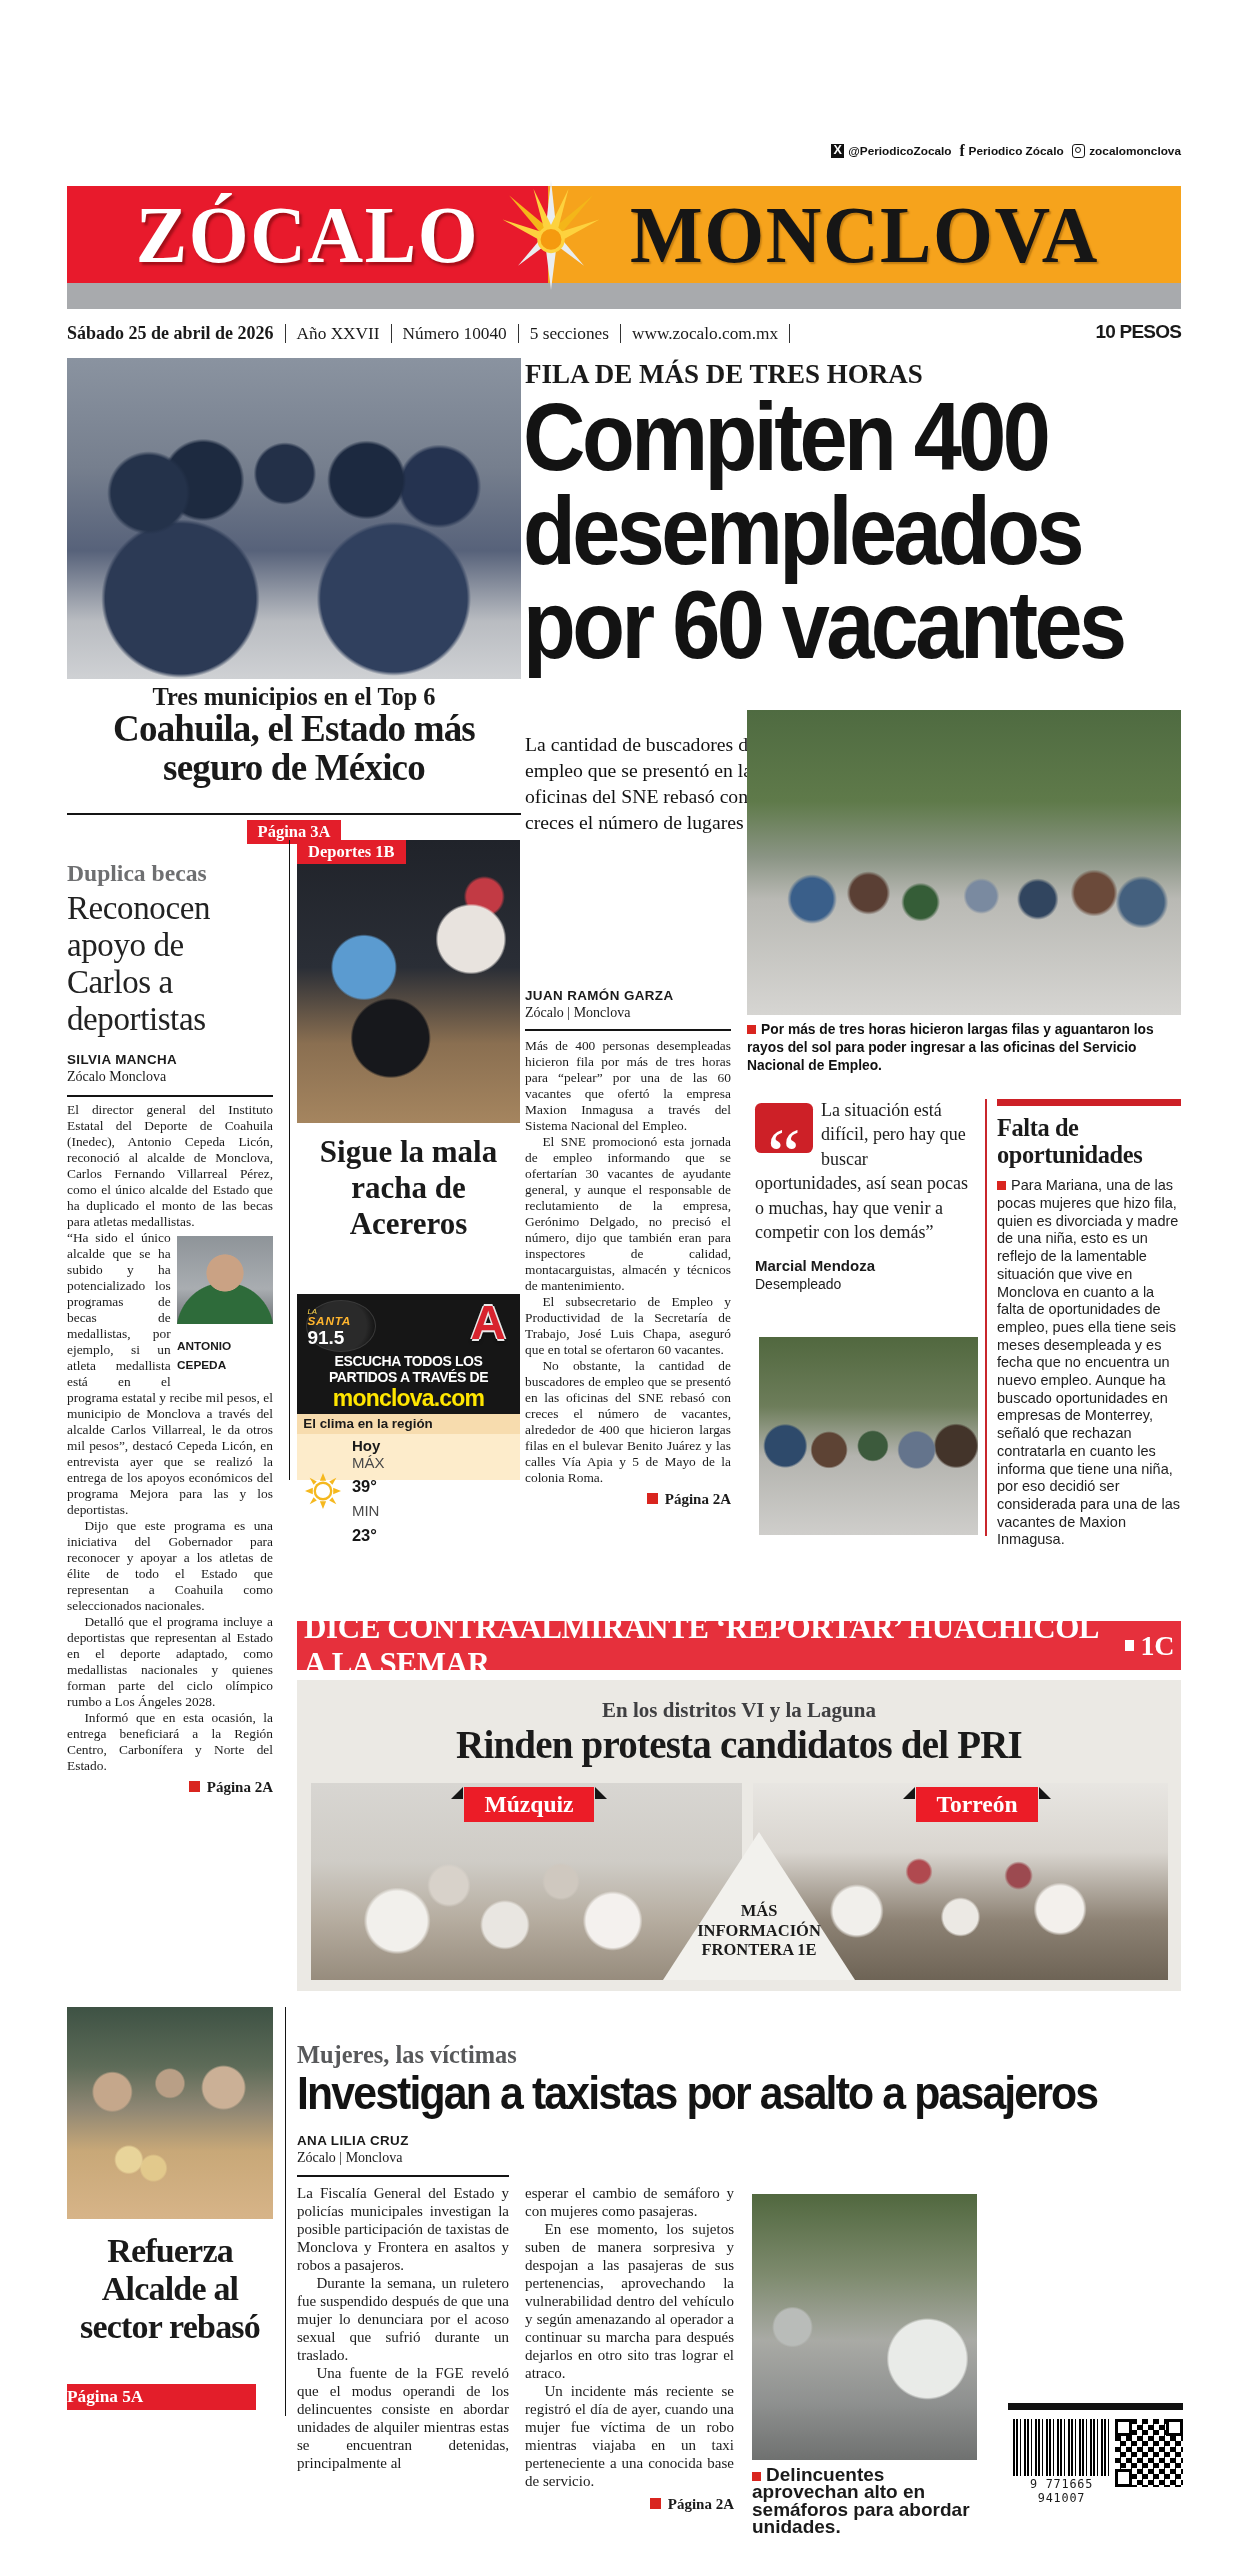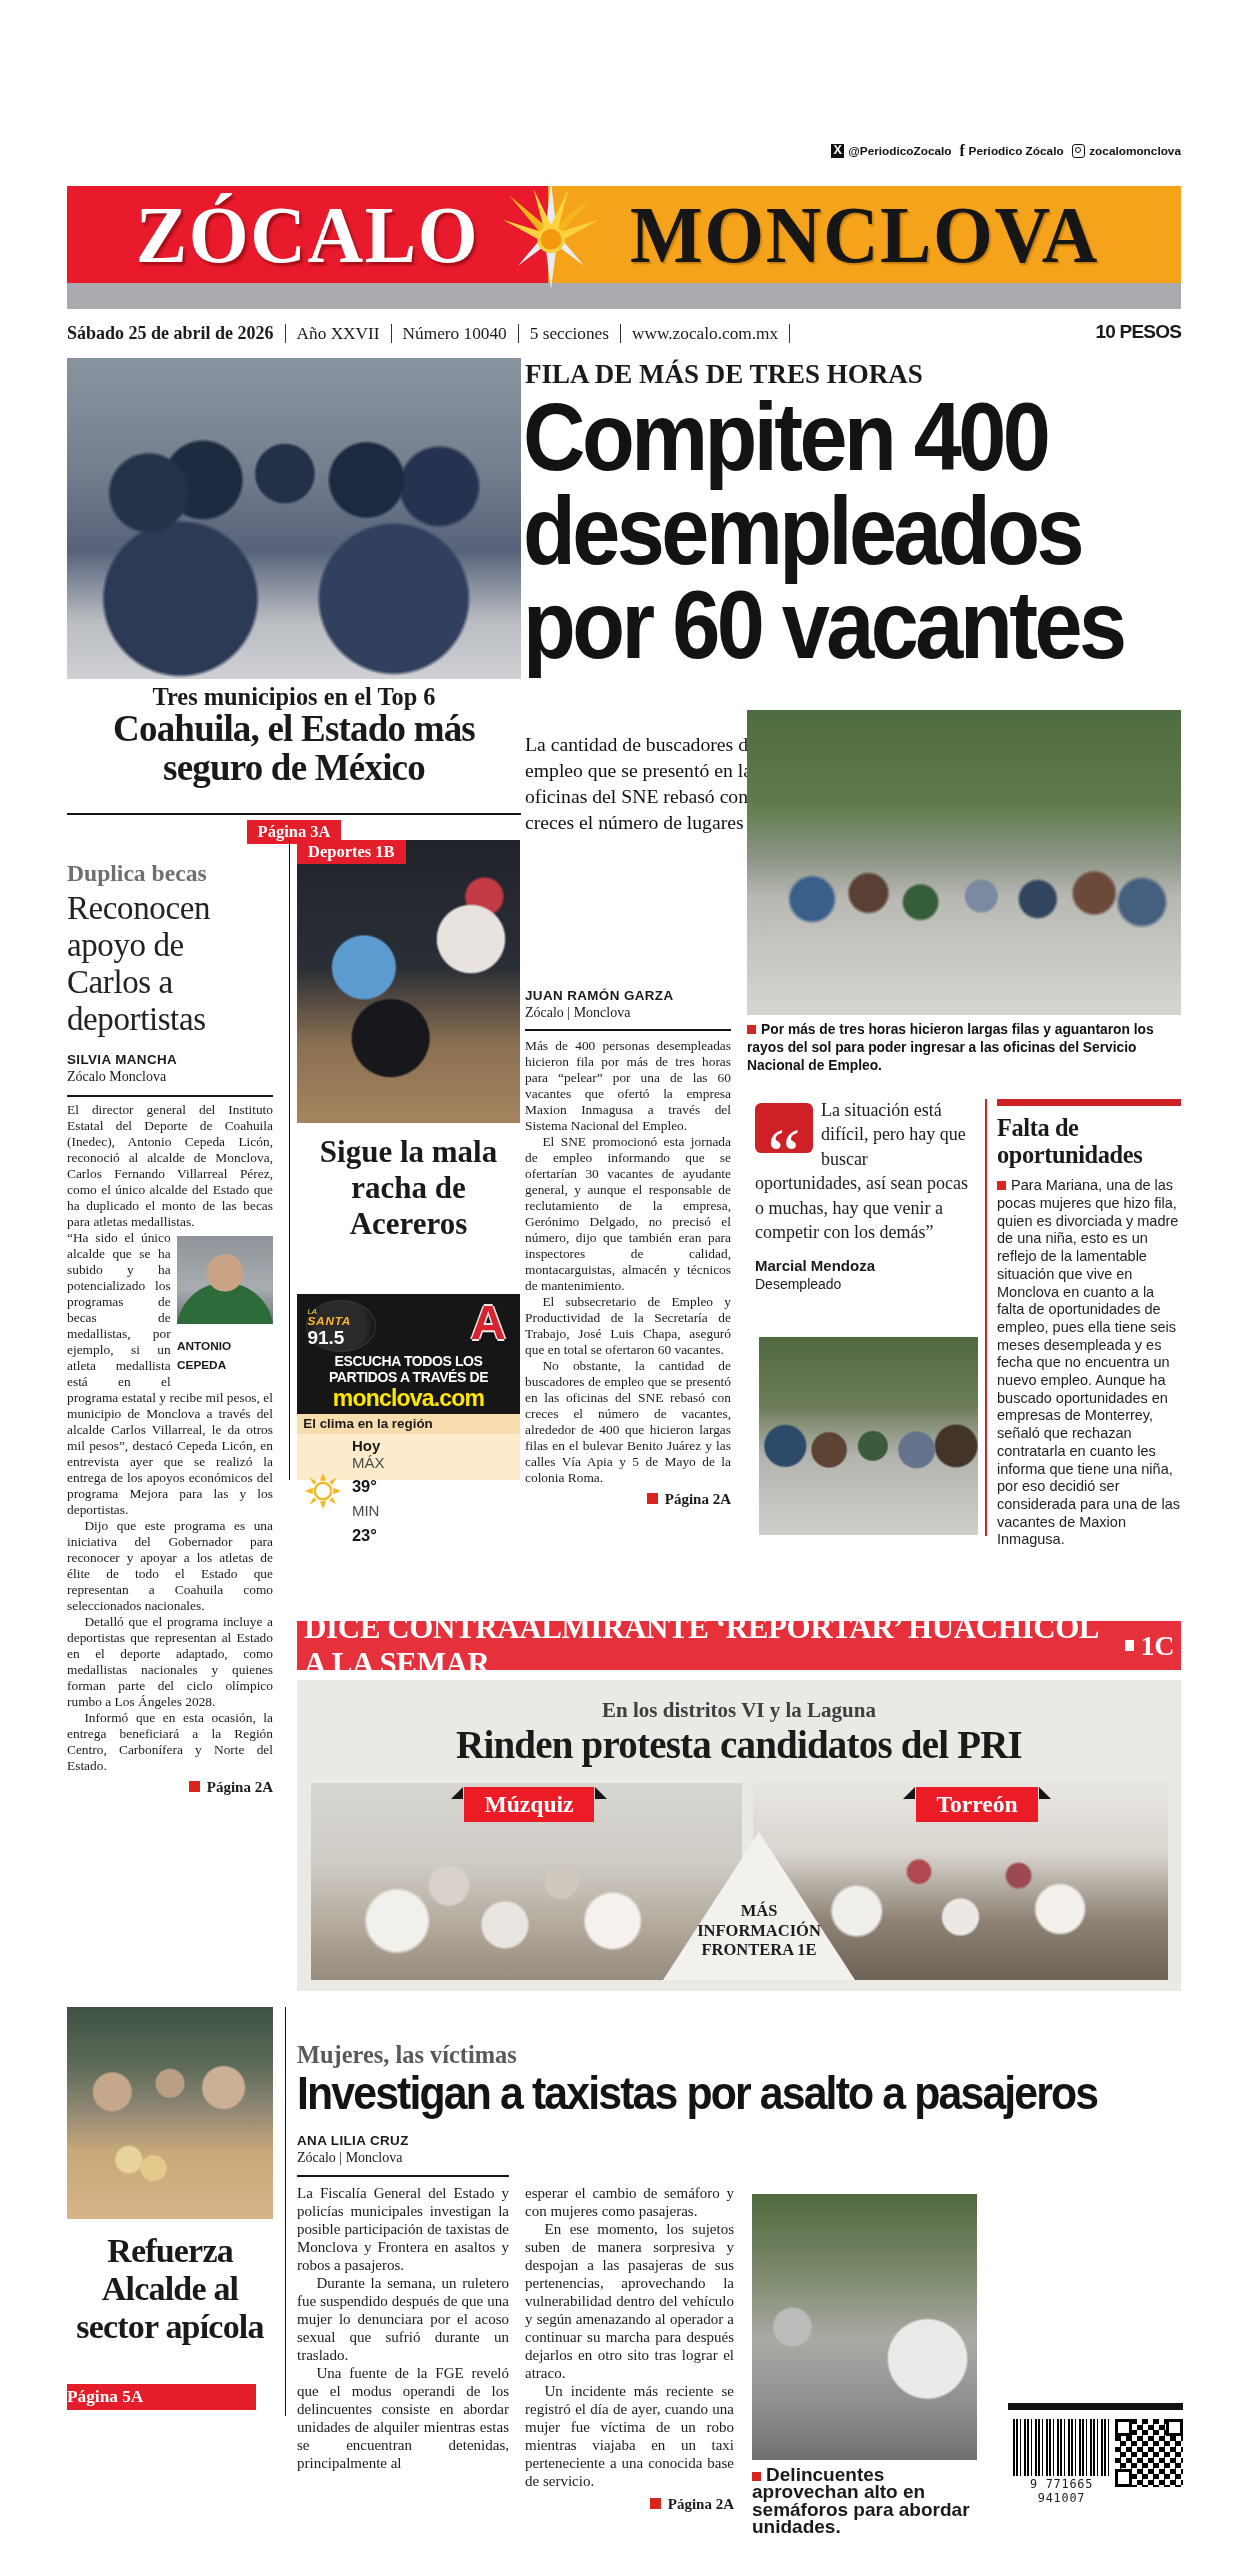--- a/index.html
+++ b/index.html
@@ -427,21 +427,21 @@
   <div class="abs ribbon" id="ribbon-torreon">Torreón</div>
   <div class="abs" id="pri-triangle"></div>
   <div class="abs" id="pri-more">
     <div>MÁS</div>
     <div>INFORMACIÓN</div>
     <div>FRONTERA 1E</div>
   </div>
 
   <div class="abs photo" id="photo-honey"></div>
   <div class="abs vdiv" id="left-vrule"></div>
-  <div class="abs center" id="api-headline">Refuerza Alcalde al sector apícola</div>
+  <div class="abs center" id="api-headline">Refuerza Alcalde al sector rebasó</div>
   <div class="abs" id="api-bar">Página 5A</div>
 
   <div class="abs kicker" id="taxi-kicker">Mujeres, las víctimas</div>
   <div class="abs" id="taxi-headline">
     <span class="hl-cond">Investigan a taxistas por asalto a pasajeros</span>
   </div>
   <div class="abs" id="taxi-byline">
     <div class="byline-name">ANA LILIA CRUZ</div>
     <div class="byline-agency">Zócalo | Monclova</div>
   </div>

